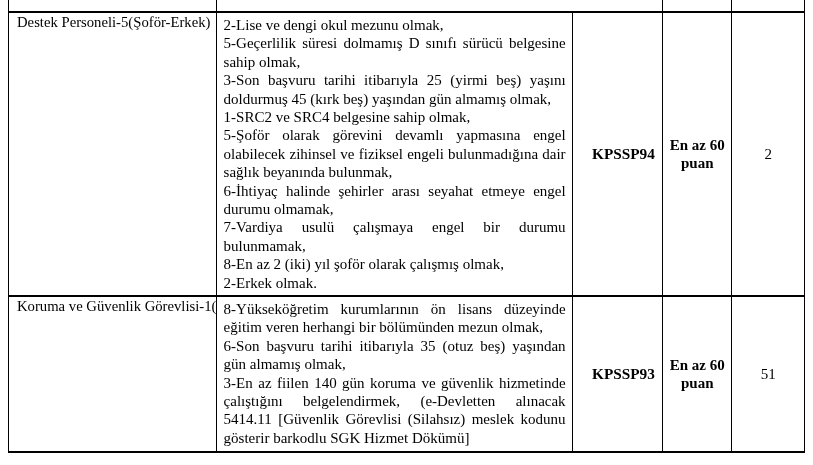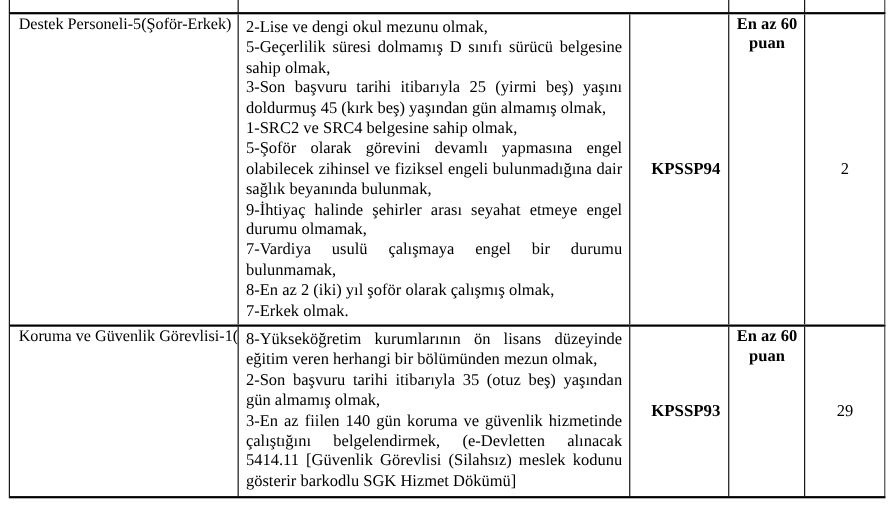--- a/index.html
+++ b/index.html
@@ -23,21 +23,21 @@
   .row-2 { height: 156px; border-bottom: 2.5px solid #000; }
   .cell {
     border-right: 1.6px solid #000;
     height: 100%;
     overflow: hidden;
   }
   .col-position { width: 211px; display: flex; padding: 0 4px 0 8px; font-size: 14.7px; line-height: 19px; }
   .col-position div { white-space: nowrap; }
   .col-reqs { width: 362px; padding: 3px 6px 1px 7px; font-size: 15px; line-height: 18.4px; }
   .col-kpss { width: 80px; display: flex; align-items: center; justify-content: center; font-weight: bold; font-size: 15.3px; margin-left: 12px; }
-  .col-score { width: 70px; display: flex; justify-content: center; text-align: center; font-weight: bold; font-size: 15px; line-height: 18px; padding: 0 5px; }
+  .col-score { width: 70px; display: flex; align-items: center; justify-content: center; text-align: center; font-weight: bold; font-size: 15px; line-height: 18px; padding: 0 5px; }
   .col-quota { width: 74px; display: flex; align-items: center; justify-content: center; font-size: 15px; }
   .req { text-align: justify; text-align-last: left; }
   .clip-text {
     display: block;
     margin-top: -9px;
     line-height: 18.4px;
     font-size: 15px;
     white-space: nowrap;
   }
   .row-partial .col-reqs { padding-top: 0; margin-top: 32px; }
@@ -61,50 +61,50 @@
     <div class="cell col-position">
       <div>Destek Personeli-5</div>
       <div>(Şoför-Erkek)</div>
     </div>
     <div class="cell col-reqs">
         <div class="req">2-Lise ve dengi okul mezunu olmak,</div>
         <div class="req">5-Geçerlilik süresi dolmamış D sınıfı sürücü belgesine sahip olmak,</div>
         <div class="req">3-Son başvuru tarihi itibarıyla 25 (yirmi beş) yaşını doldurmuş 45 (kırk beş) yaşından gün almamış olmak,</div>
         <div class="req">1-SRC2 ve SRC4 belgesine sahip olmak,</div>
         <div class="req">5-Şoför olarak görevini devamlı yapmasına engel olabilecek zihinsel ve fiziksel engeli bulunmadığına dair sağlık beyanında bulunmak,</div>
-        <div class="req">9-İhtiyaç halinde şehirler arası seyahat etmeye engel durumu olmamak,</div>
+        <div class="req">6-İhtiyaç halinde şehirler arası seyahat etmeye engel durumu olmamak,</div>
         <div class="req">7-Vardiya usulü çalışmaya engel bir durumu bulunmamak,</div>
         <div class="req">8-En az 2 (iki) yıl şoför olarak çalışmış olmak,</div>
-        <div class="req">7-Erkek olmak.</div>
+        <div class="req">2-Erkek olmak.</div>
       </div>
     <div class="cell col-kpss">
       <span>KPSSP94</span>
     </div>
     <div class="cell col-score">
       <span>En az 60 puan</span>
     </div>
     <div class="cell col-quota">
       <span>2</span>
     </div>
   </div>
 
   <div class="row row-2">
     <div class="cell col-position">
       <div>Koruma ve Güvenlik Görevlisi-1</div>
       <div>(Destek)</div>
     </div>
     <div class="cell col-reqs">
         <div class="req">8-Yükseköğretim kurumlarının ön lisans düzeyinde eğitim veren herhangi bir bölümünden mezun olmak,</div>
-        <div class="req">2-Son başvuru tarihi itibarıyla 35 (otuz beş) yaşından gün almamış olmak,</div>
+        <div class="req">6-Son başvuru tarihi itibarıyla 35 (otuz beş) yaşından gün almamış olmak,</div>
         <div class="req">3-En az fiilen 140 gün koruma ve güvenlik hizmetinde çalıştığını belgelendirmek, (e-Devletten alınacak 5414.11 [Güvenlik Görevlisi (Silahsız) meslek kodunu gösterir barkodlu SGK Hizmet Dökümü]</div>
       </div>
     <div class="cell col-kpss">
       <span>KPSSP93</span>
     </div>
     <div class="cell col-score">
       <span>En az 60 puan</span>
     </div>
     <div class="cell col-quota">
-      <span>29</span>
+      <span>51</span>
     </div>
   </div>
 
 </div>
 
 </body></html>

